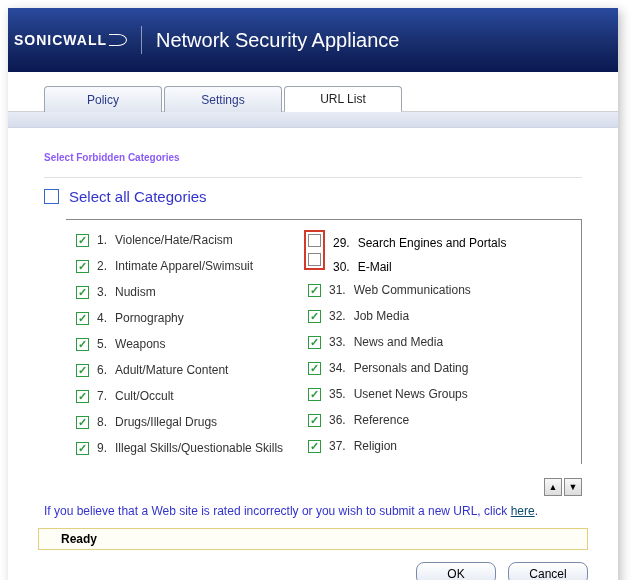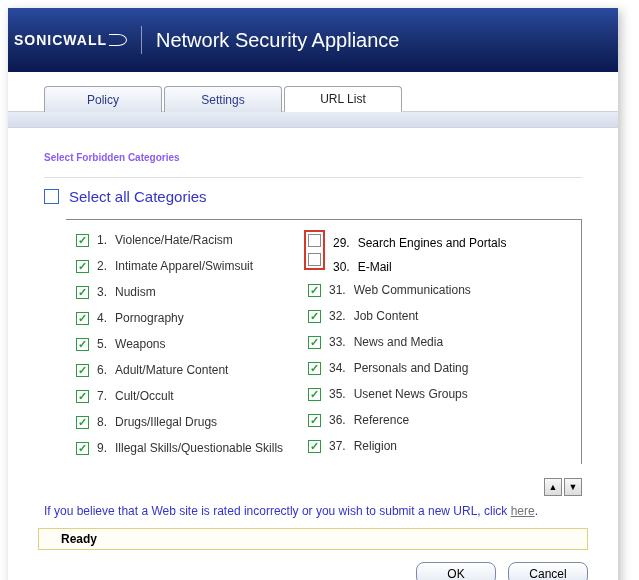--- a/index.html
+++ b/index.html
@@ -144,21 +144,21 @@
       background: linear-gradient(to bottom, #f8f8f8, #dcdcdc);
       display: flex; align-items: center; justify-content: center;
       font-size: 9px;
       cursor: pointer;
     }
     .note {
       color: #3333cc;
       font-size: 12px;
       padding: 8px 36px 10px 36px;
     }
-    .note a { color: #737373; text-decoration: underline; cursor: pointer; }
+    .note a { color: #0c4a6e; text-decoration: underline; cursor: pointer; }
     .status-bar {
       margin: 0 30px 12px 30px;
       border: 1px solid #e0d080;
       background: #fffef6;
       padding: 3px 22px;
       font-weight: bold;
       font-size: 12px;
     }
     .buttons {
       display: flex; justify-content: flex-end; gap: 12px;
@@ -268,21 +268,21 @@
           </div>
         </div>
         <div class="cat-item">
             <span class="cb checked"></span>
             <span>31.</span>
             <span>Web Communications</span>
           </div>
         <div class="cat-item">
             <span class="cb checked"></span>
             <span>32.</span>
-            <span>Job Content</span>
+            <span>Job Media</span>
           </div>
         <div class="cat-item">
             <span class="cb checked"></span>
             <span>33.</span>
             <span>News and Media</span>
           </div>
         <div class="cat-item">
             <span class="cb checked"></span>
             <span>34.</span>
             <span>Personals and Dating</span>

